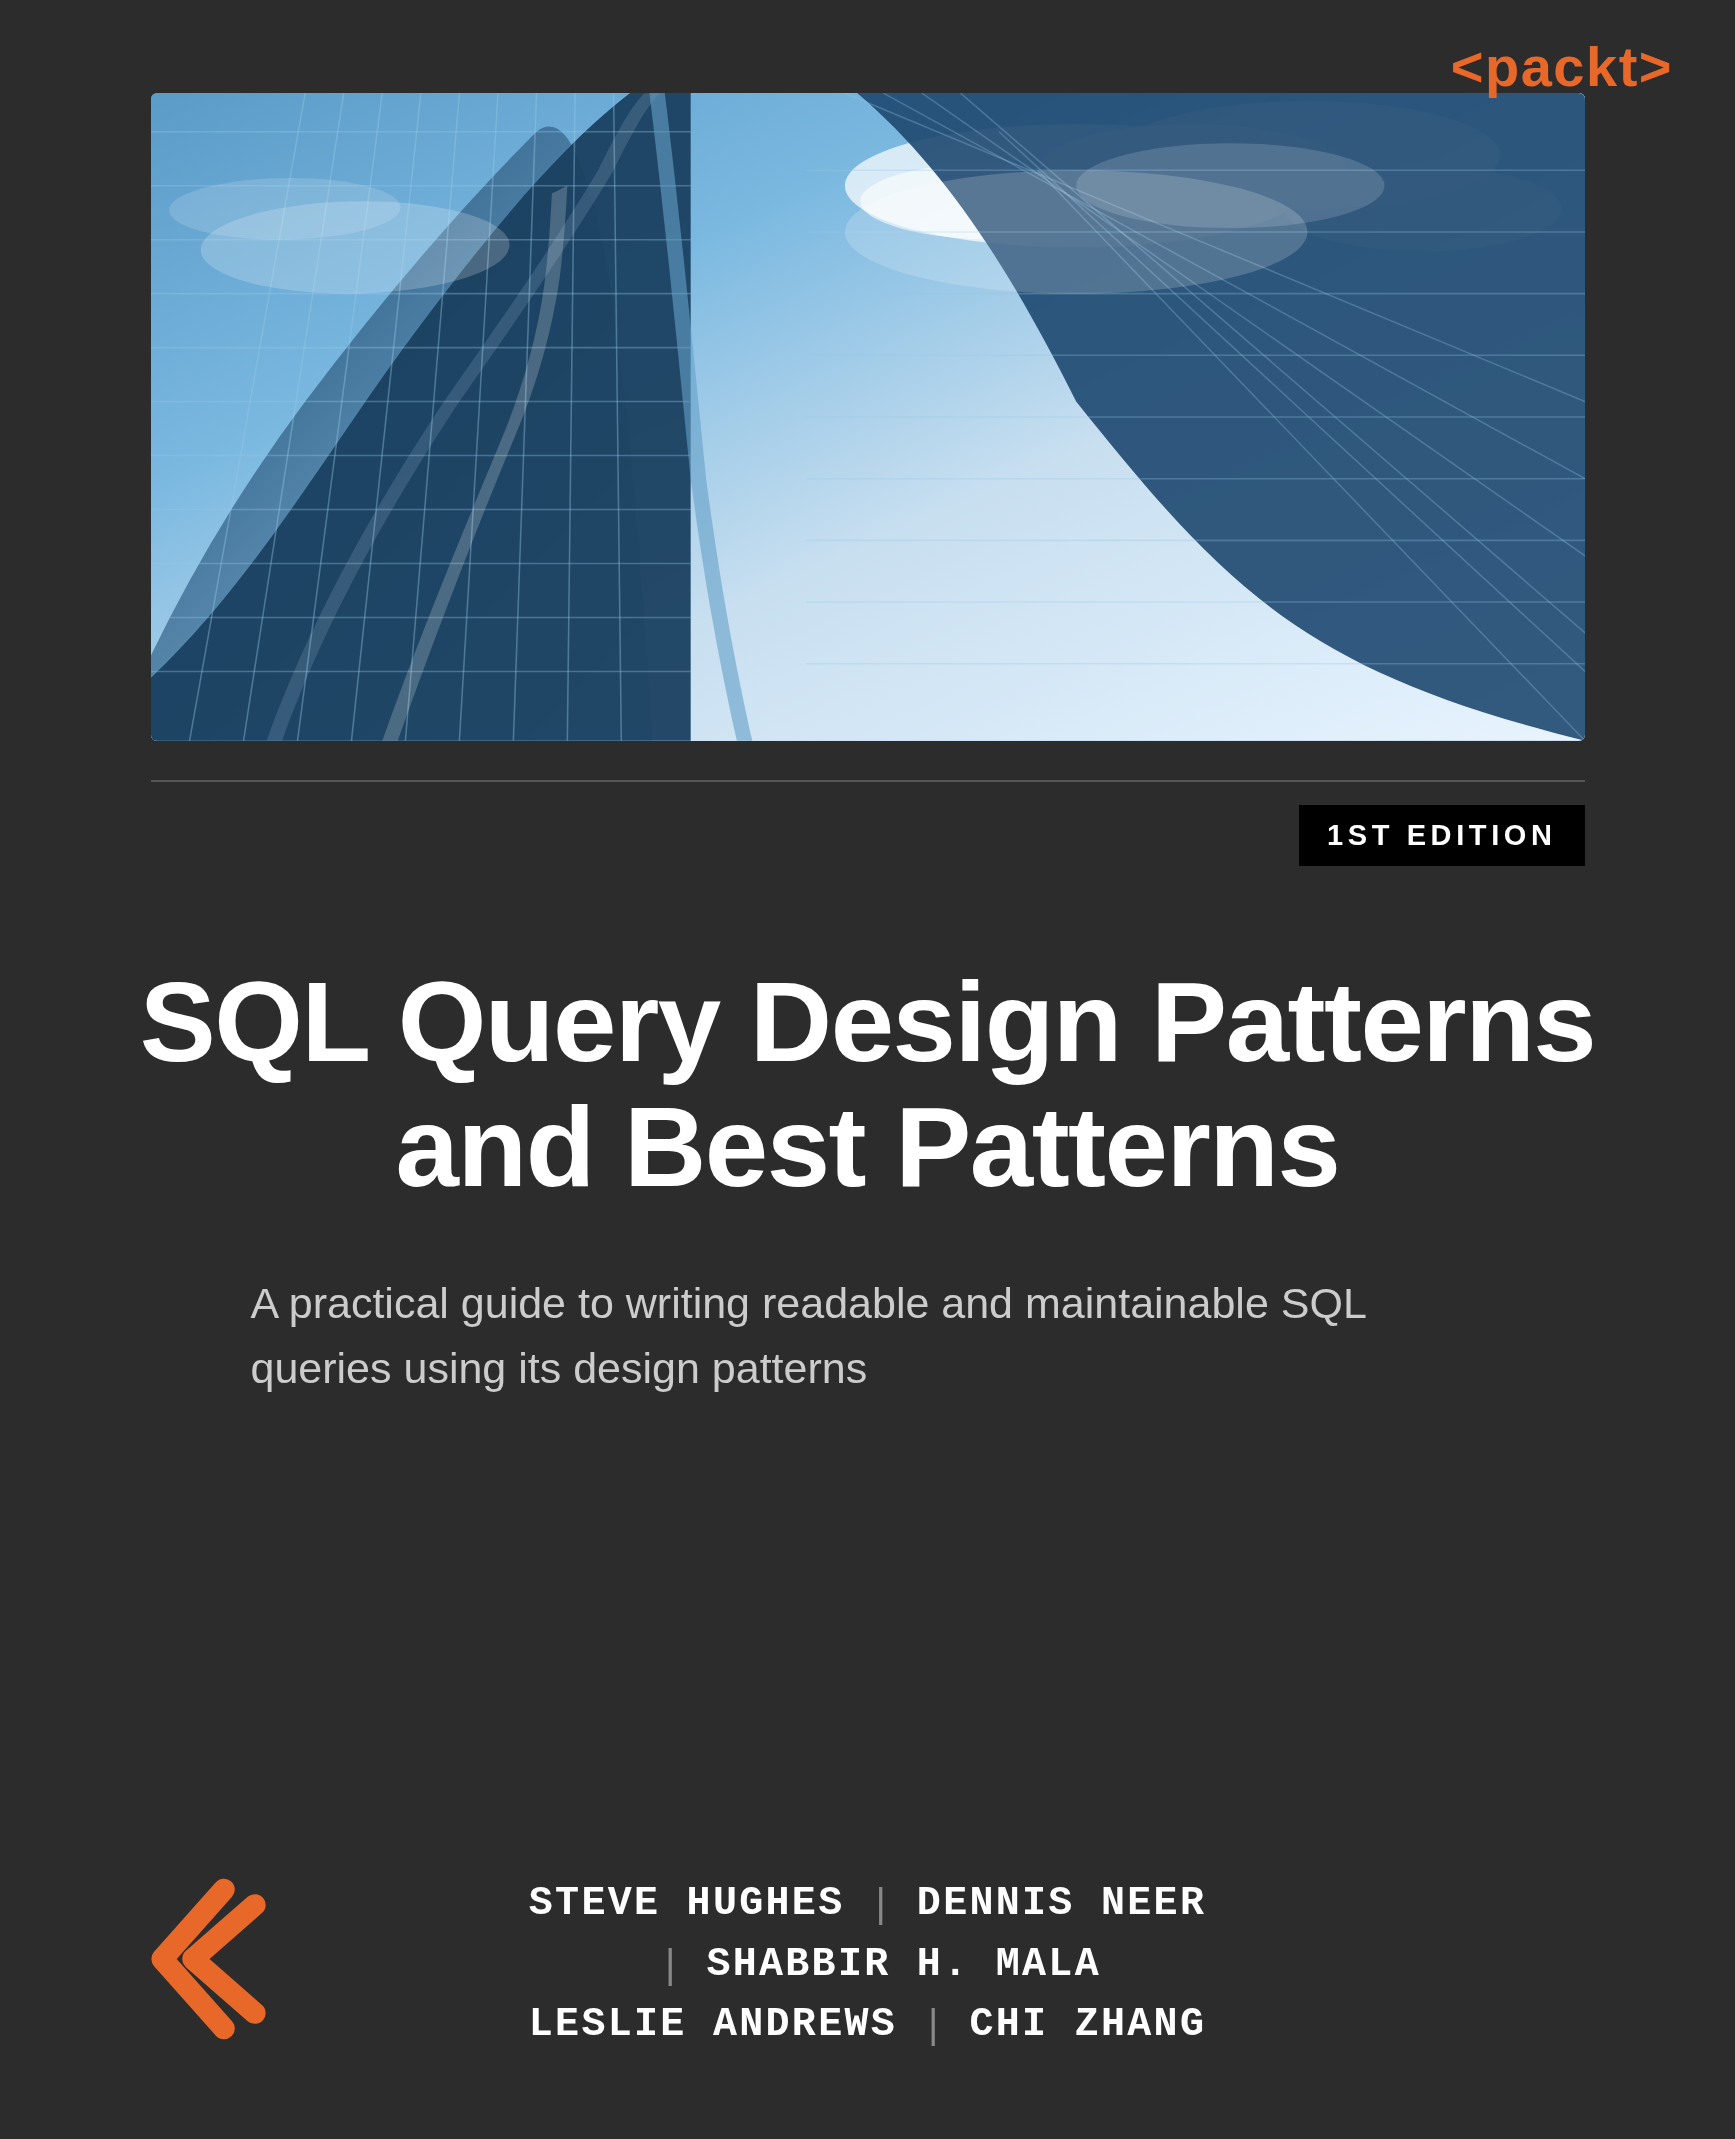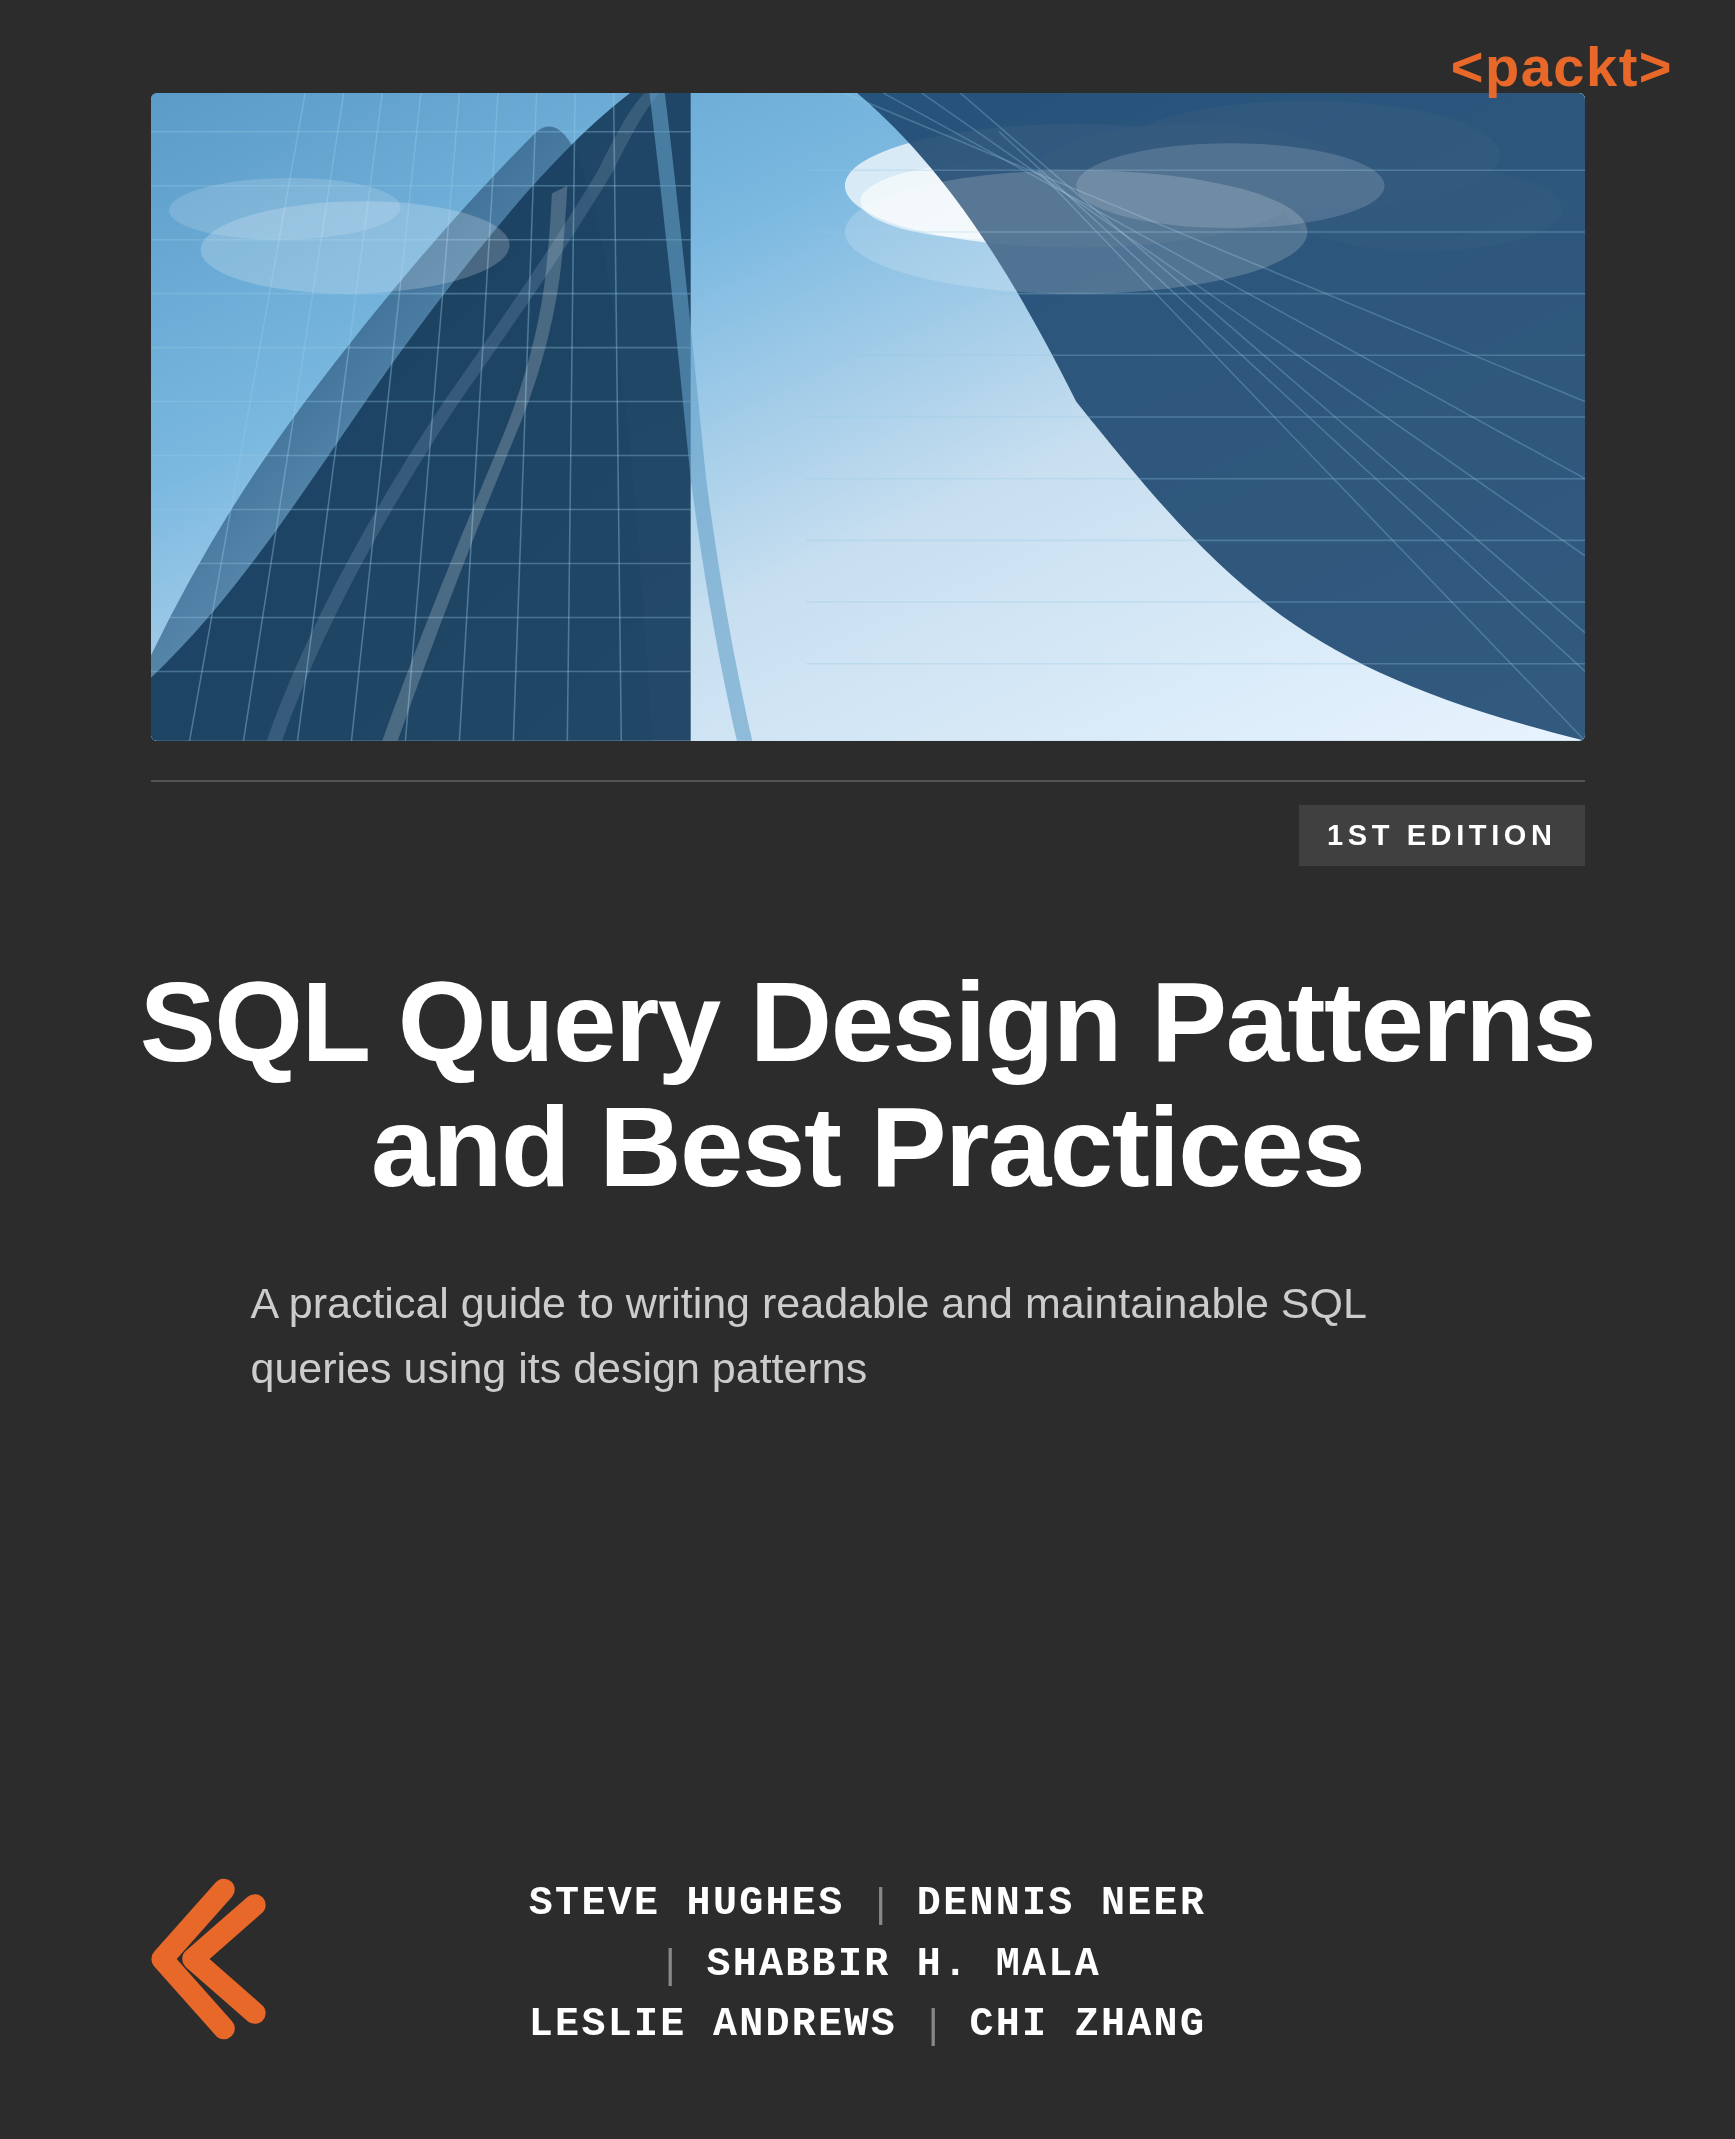--- a/index.html
+++ b/index.html
@@ -102,21 +102,21 @@
     
     .building-svg {
       position: absolute;
       top: 0;
       left: 0;
       width: 100%;
       height: 100%;
     }
 
     .edition-badge {
-      background-color: #404040;
+      background-color: #000000;
       color: white;
       font-size: 29px;
       font-weight: 700;
       letter-spacing: 4.6px;
       padding: 14px 28px;
       text-transform: uppercase;
     }
 
     
     .main-content {
@@ -333,21 +333,21 @@
   <div style="position: relative; width: 100%; margin-top: 39px;">
     <div class="h-divider"></div>
     <div class="edition-row">
       <div class="edition-badge">1ST EDITION</div>
     </div>
   </div>
 
   <div class="main-content">
     <h1 class="book-title">
       <span>SQL Query Design Patterns</span><br>
-      <span>and Best Practices</span>
+      <span>and Best Patterns</span>
     </h1>
 
     <p class="book-subtitle">A practical guide to writing readable and maintainable SQL queries using its design patterns</p>
   </div>
 
   <div class="bottom-section">
 
     <div class="packt-chevron">
       <svg class="chevron-svg" viewBox="0 0 180 220" xmlns="http://www.w3.org/2000/svg">
 

